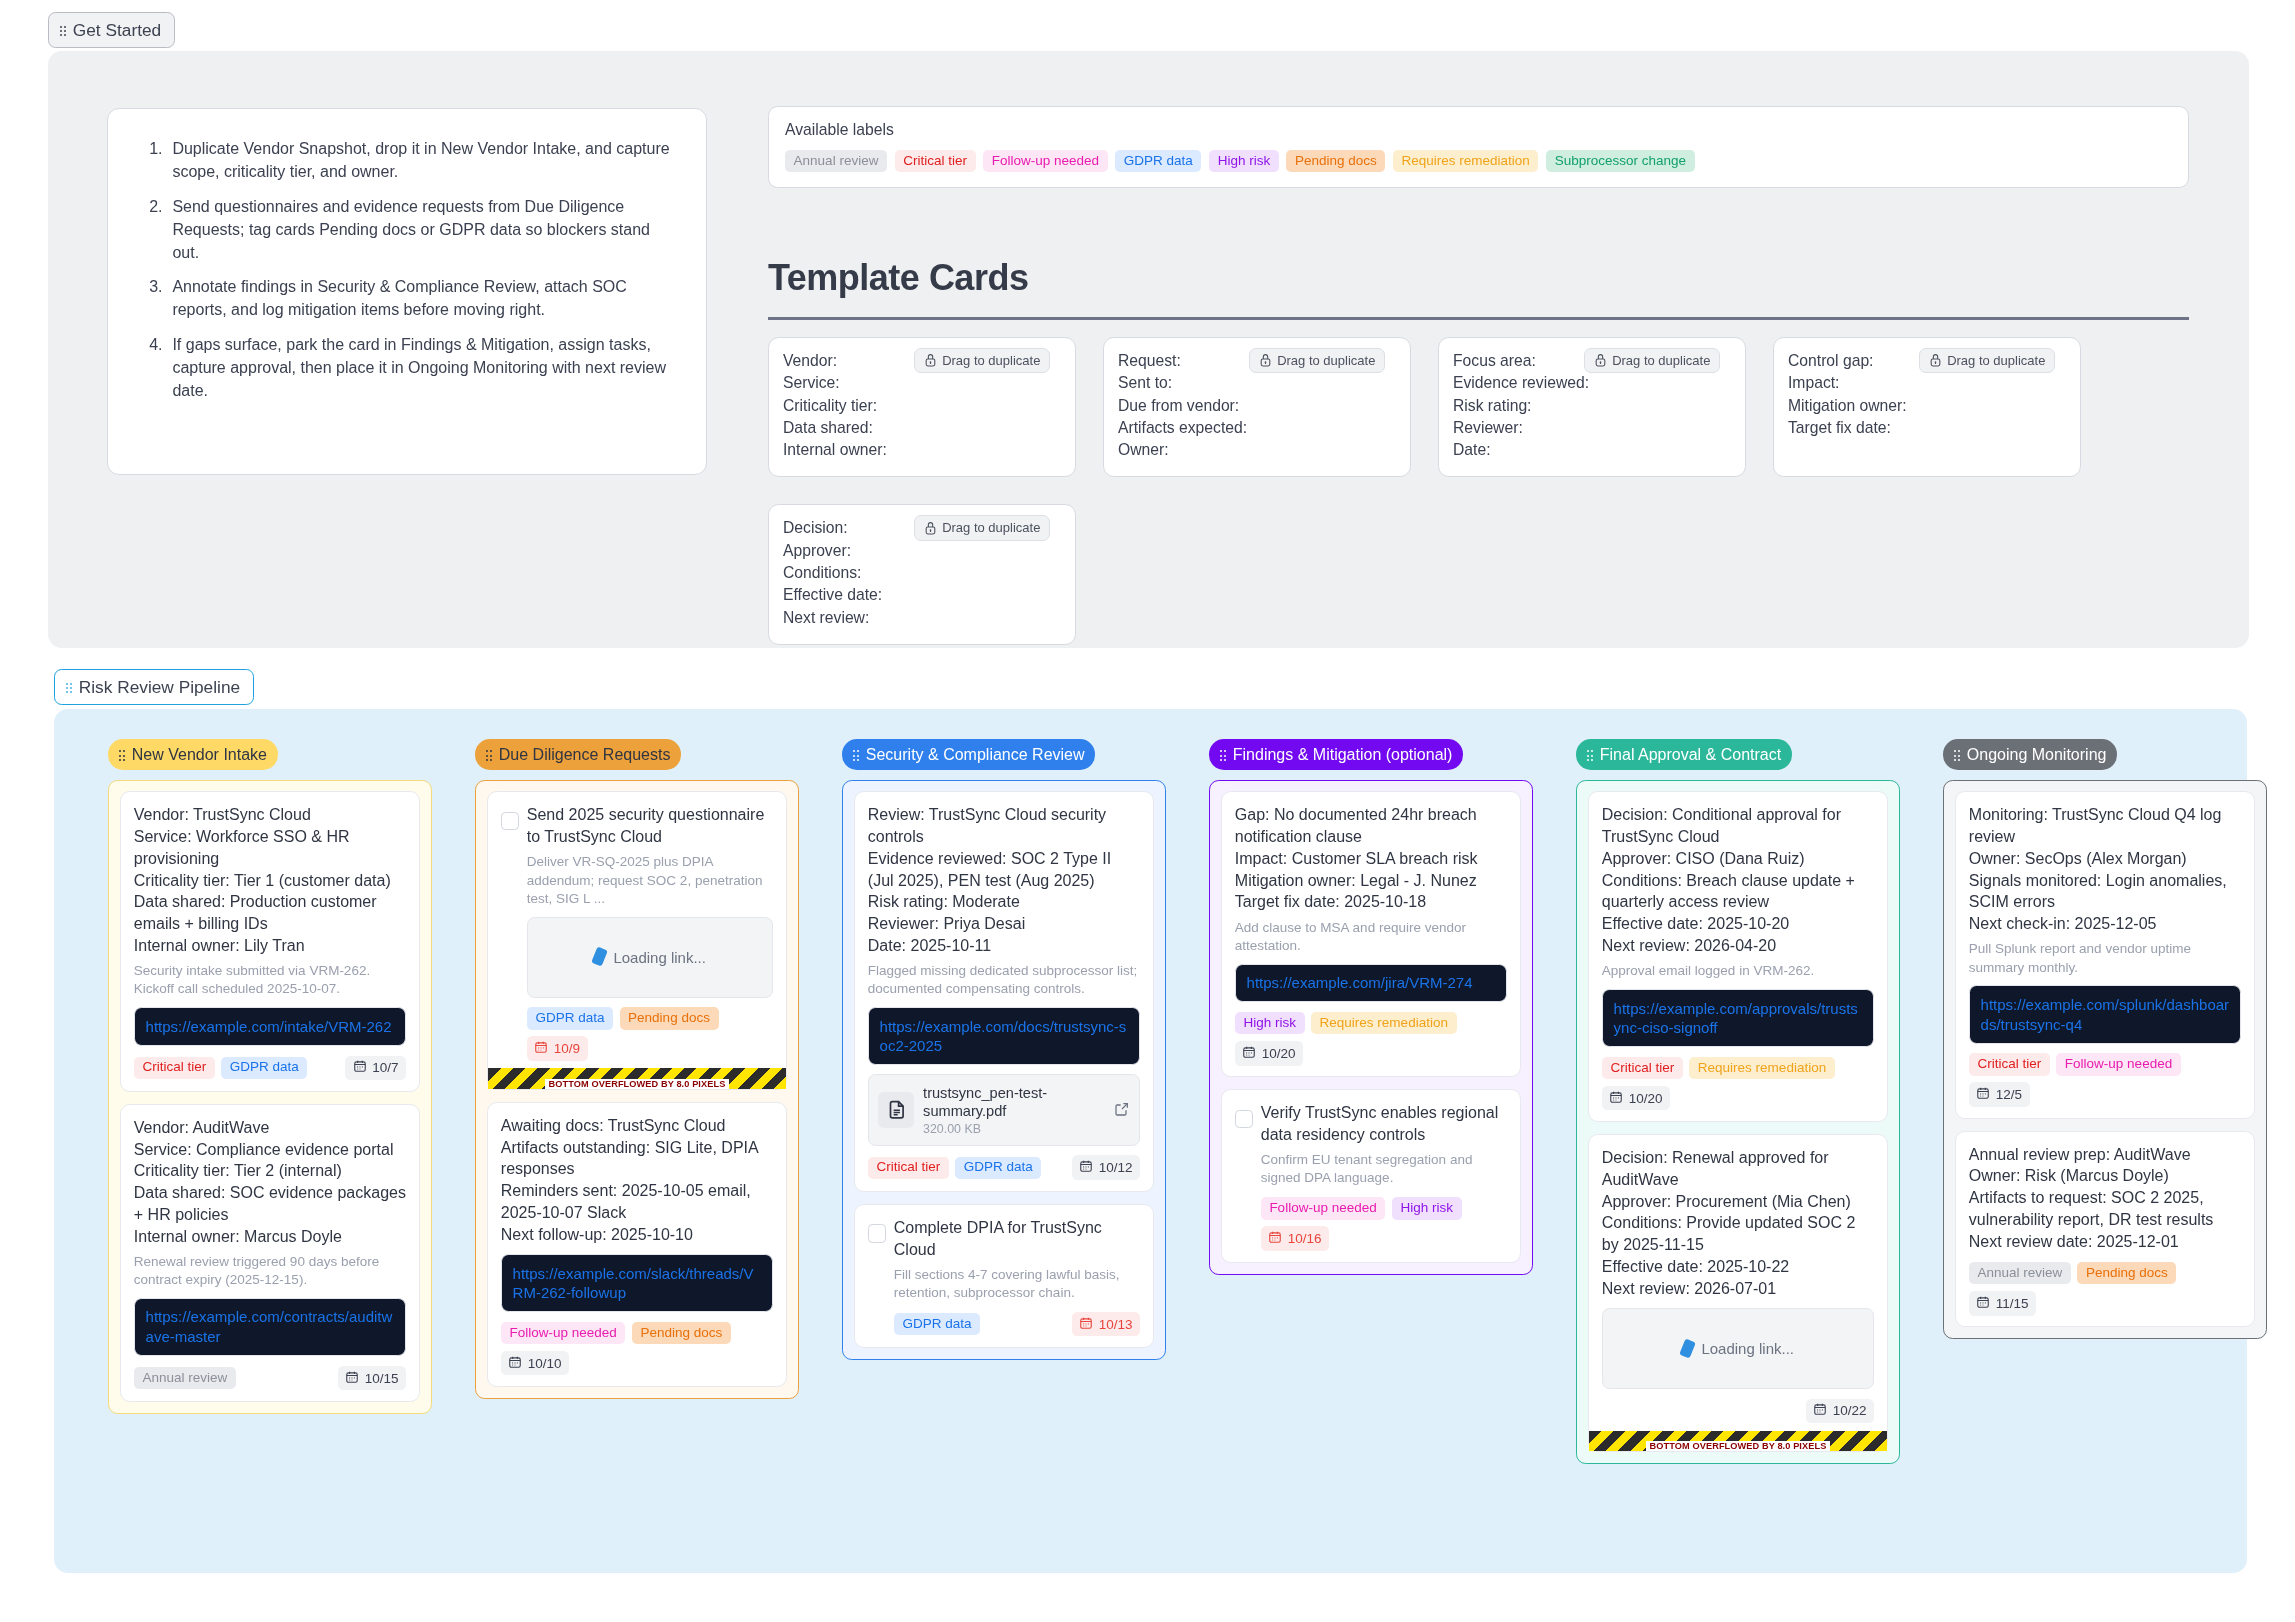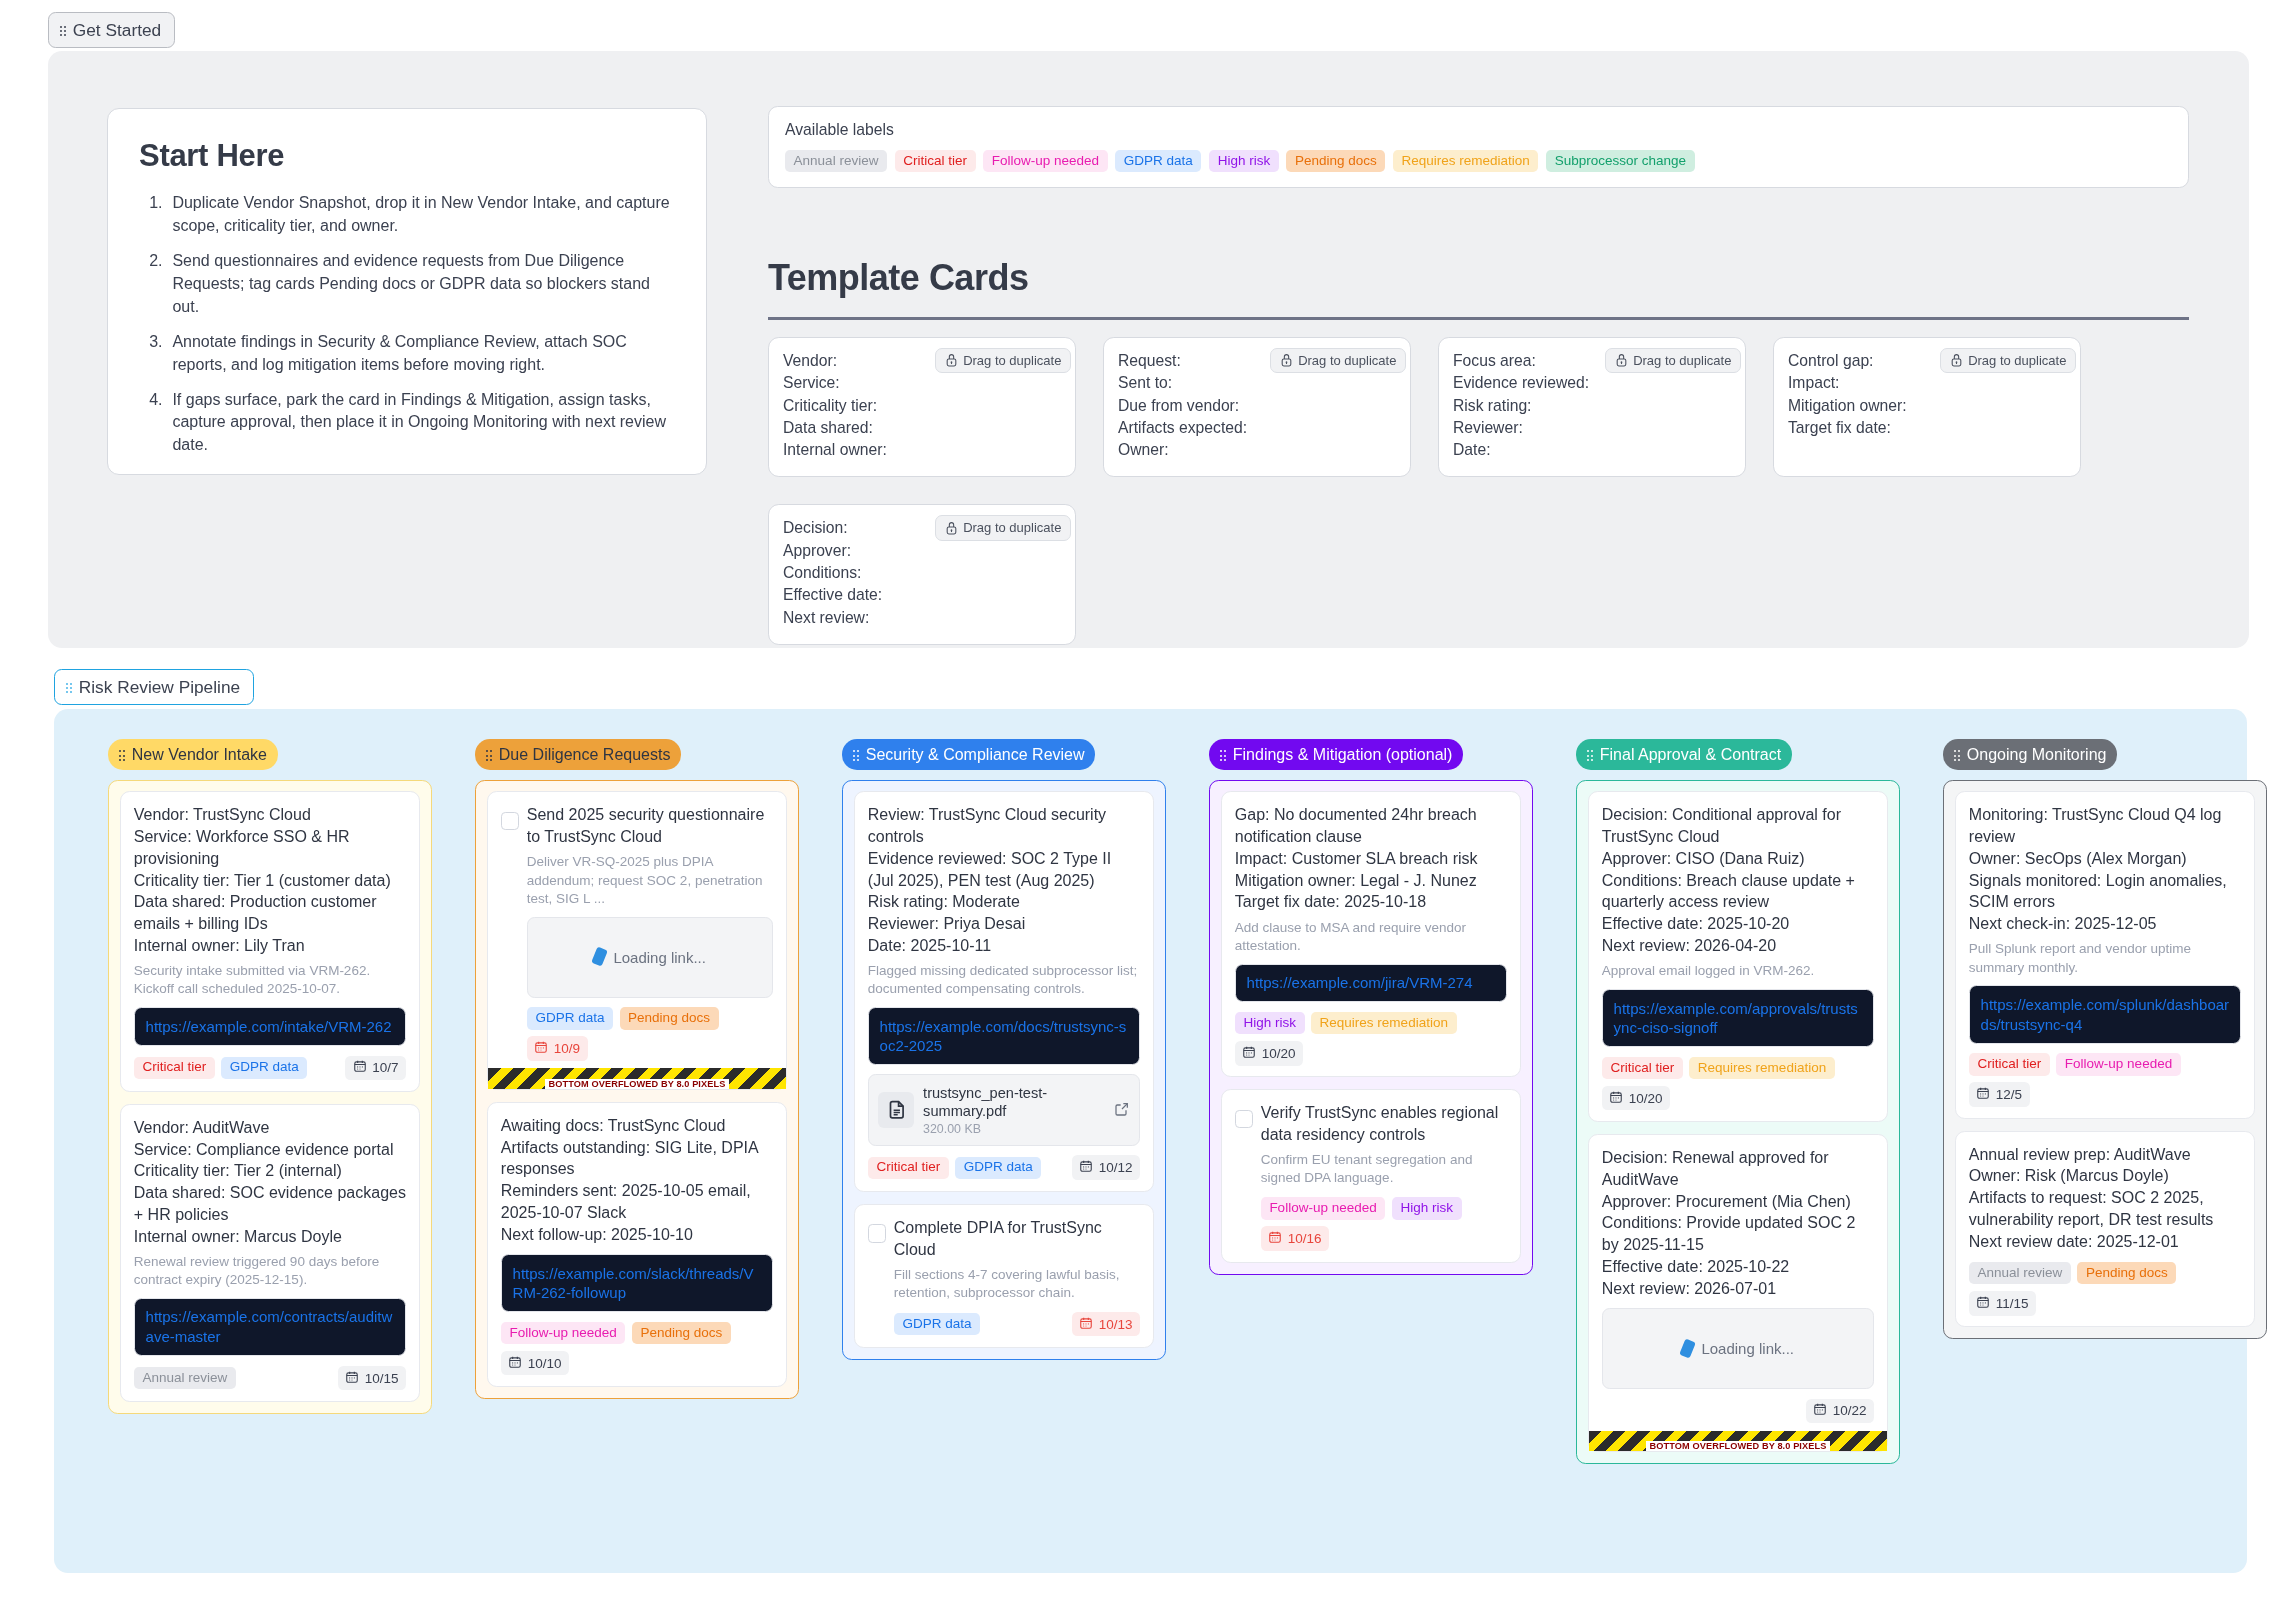--- a/index.html
+++ b/index.html
@@ -130,21 +130,21 @@
     min-height: 122px;
     background: #fff;
     border: 1.6px solid #d7dae0;
     border-radius: 10.8px;
     padding: 12px 14px 15px 14px;
     position: relative;
   }
   .template-card .tpl-lines { font-size: 15.7px; line-height: 1.42; color: #3b4150; }
   .drag-dup {
     position: absolute;
-    right: 4px; top: 9.7px;
+    right: 25px; top: 9.7px;
     display: inline-flex;
     align-items: center;
     gap: 5.4px;
     background: #f1f2f4;
     border: 1.1px solid #dcdfe4;
     border-radius: 7px;
     padding: 4.3px 8.6px;
     font-size: 13px;
     color: #4b515e;
     white-space: nowrap;
@@ -330,21 +330,20 @@
       <i></i>
       <i></i>
       <i></i>
     </span>
   <span>Get Started</span>
 </div>
 
 <div id="get-started-panel">
 
   <div id="start-here-card">
-    <div id="start-here-title">Start Here</div>
     <ol id="start-here-list">
         <li>Duplicate Vendor Snapshot, drop it in New Vendor Intake, and capture scope, criticality tier, and owner.</li>
         <li>Send questionnaires and evidence requests from Due Diligence Requests; tag cards Pending docs or GDPR data so blockers stand out.</li>
         <li>Annotate findings in Security &amp; Compliance Review, attach SOC reports, and log mitigation items before moving right.</li>
         <li>If gaps surface, park the card in Findings &amp; Mitigation, assign tasks, capture approval, then place it in Ongoing Monitoring with next review date.</li>
       </ol>
   </div>
 
   <div id="labels-panel">
     <div id="labels-title">Available labels</div>

